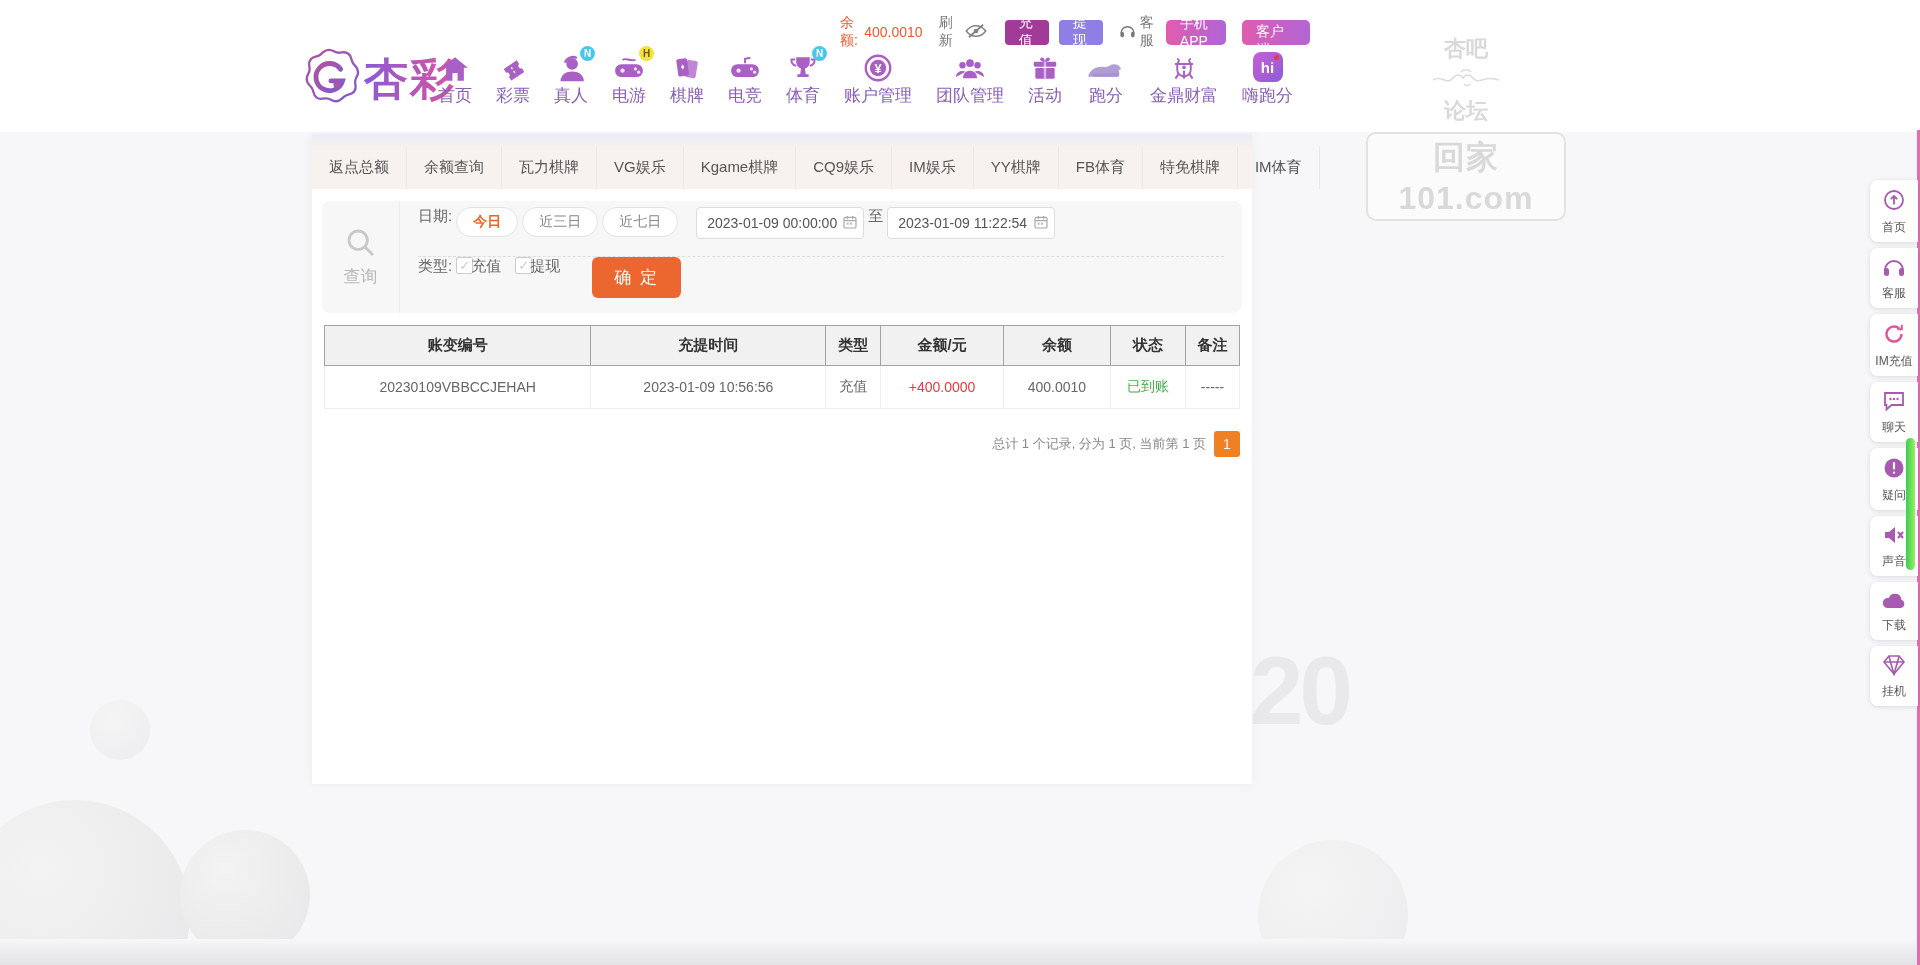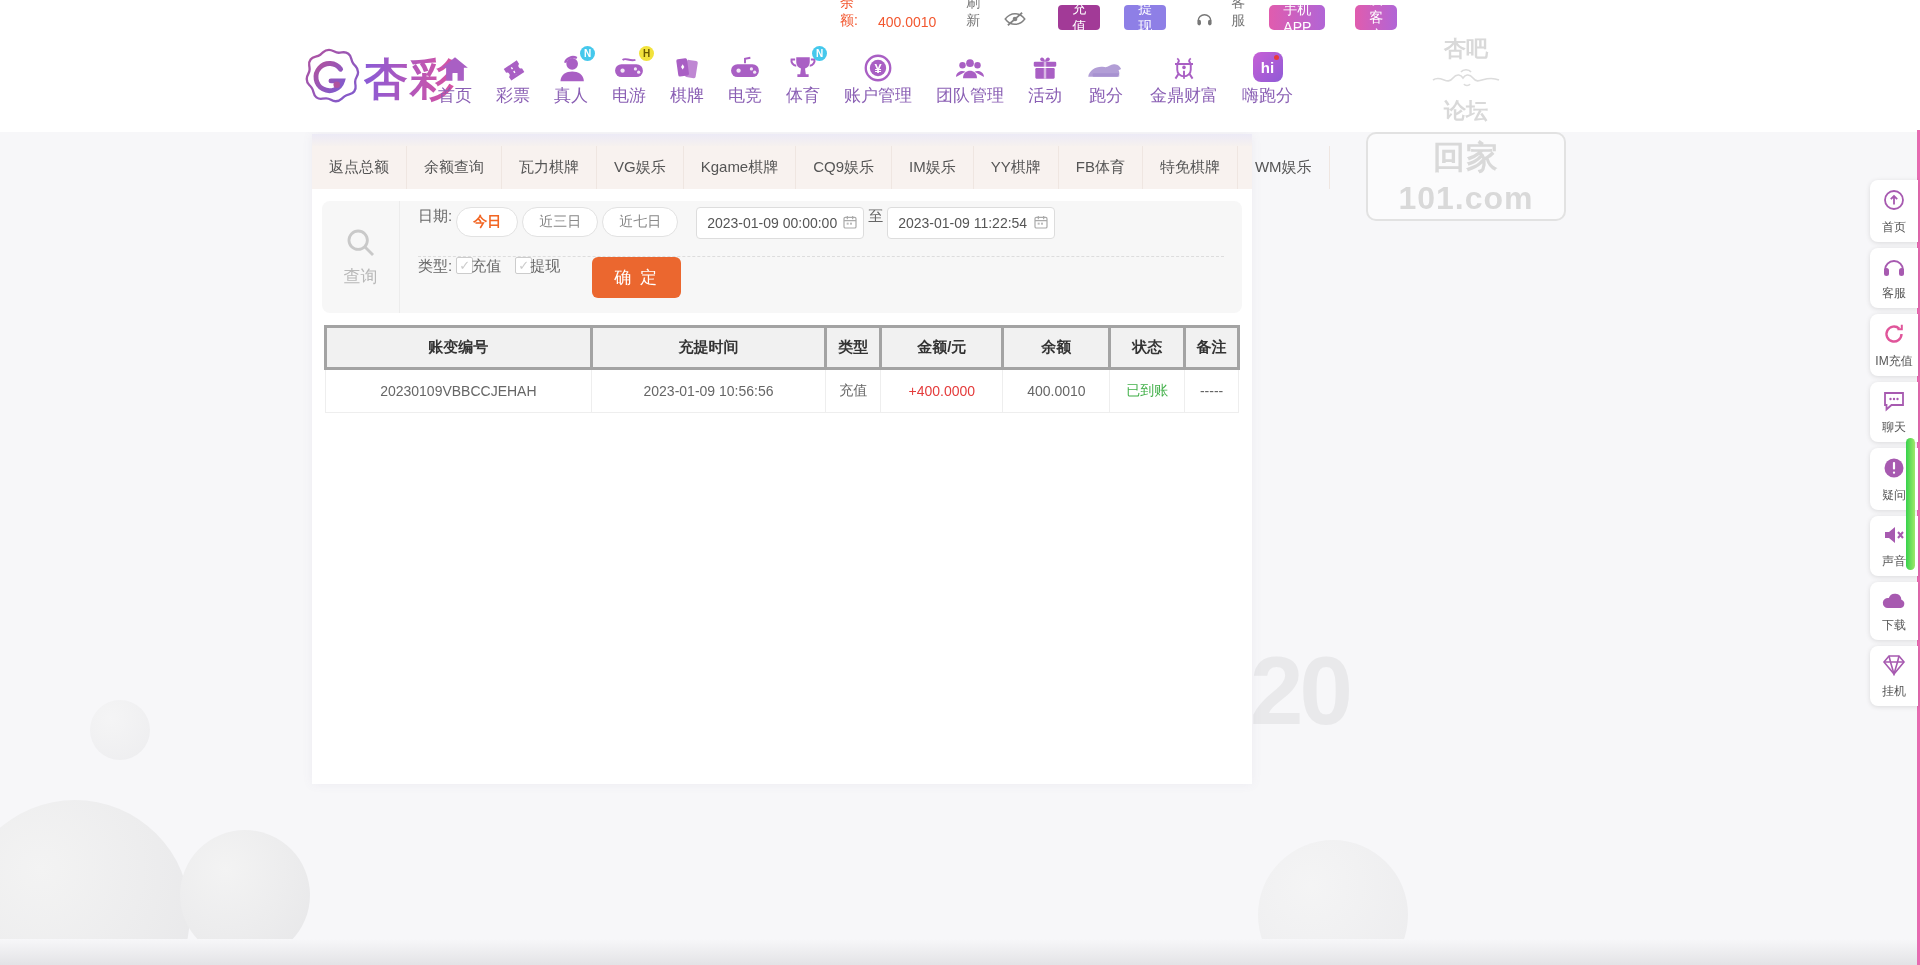--- a/index.html
+++ b/index.html
@@ -9,21 +9,21 @@
   
   .bg-ball { position:absolute; border-radius:50%; background:radial-gradient(circle at 35% 30%, #f3f3f3, #e6e6e8); }
   .bg-year { position:absolute; left:1250px; top:636px; font-size:96px; font-weight:bold; color:#e9e9eb; letter-spacing:-4px; z-index:0; }
   .bg-bottom { position:absolute; left:0; bottom:0; width:100%; height:26px; background:linear-gradient(#f7f7f9,#e3e3e6); z-index:0; }
 
   
   .header { position:absolute; left:0; top:0; width:1920px; height:132px; background:#fff; z-index:3; }
   .topbar { position:absolute; left:255px; top:6px; width:1060px; height:22px; display:flex; align-items:center; gap:14px; font-size:14px; color:#666; }
   .topbar .link { color:#666; text-decoration:underline; cursor:pointer; }
   .edit-badge { display:inline-flex; width:18px; height:18px; border-radius:4px; background:#4a4a4a; color:#fff; font-size:12px; align-items:center; justify-content:center; }
-  .balbar { position:absolute; left:840px; top:4px; width:470px; height:26px; display:flex; align-items:flex-end; gap:24px; font-size:14px; }
+  .balbar { position:absolute; left:840px; top:19px; width:470px; height:26px; display:flex; align-items:center; gap:10px; font-size:14px; }
   .orange { color:#f2572f; }
   .btn { display:inline-flex; align-items:center; justify-content:center; height:25px; padding:0 14px; border-radius:4px; color:#fff; font-size:14px; cursor:pointer; }
   .btn-purple { background:#a23a97; }
   .btn-violet { background:#8e7fe6; }
   .btn-pink { background:linear-gradient(90deg,#e05cae,#b165d6); border-radius:5px; }
   .svgic { display:inline-block; vertical-align:middle; }
 
   .logo { position:absolute; left:298px; top:46px; display:flex; align-items:center; gap:4px; }
   .logo-name { font-size:44px; font-weight:bold; background:linear-gradient(90deg,#8a5bd6,#d953a0); -webkit-background-clip:text; background-clip:text; color:transparent; letter-spacing:2px; }
 
@@ -63,21 +63,21 @@
   .dateinput { width:168px; height:32px; background:#fff; border:1px solid #ddd; border-radius:4px; font-size:14px; color:#555; padding:0 26px 0 10px; font-family:"Liberation Sans",sans-serif; }
   .datewrap { position:relative; display:flex; align-items:center; }
   .datewrap .cal { position:absolute; right:6px; }
   .chk { width:17px; height:17px; background:#fff; border:1px solid #ccc; border-radius:2px; display:inline-flex; align-items:center; justify-content:center; color:#ccc; font-size:13px; cursor:pointer; }
   .chklab { margin-left:-6px; }
   .submit { margin-left:28px; background:#eb672f; color:#fff; font-size:17px; border:none; border-radius:6px; padding:9px 22px; letter-spacing:2px; cursor:pointer; font-family:"Liberation Sans",sans-serif; }
 
   
   .tblwrap { margin:12px 12px 0 12px; }
   table { width:100%; border-collapse:collapse; }
-  th { background:#f1f1f1; border:3px solid #a3a3a3; font-size:15px; color:#333; padding:10px 4px; font-weight:bold; }
+  th { background:#f1f1f1; border:1px solid #a3a3a3; font-size:15px; color:#333; padding:10px 4px; font-weight:bold; }
   td { border:1px solid #eee; border-top:none; font-size:14px; color:#666; text-align:center; padding:12px 4px; background:#fff; }
   .c-red { color:#e43b3b; }
   .c-green { color:#43b04a; }
 
   .pager { margin:22px 12px 0 12px; display:flex; justify-content:flex-end; align-items:center; gap:8px; font-size:13px; color:#888; }
   .pagebtn { width:26px; height:26px; background:#ef8122; border-radius:3px; color:#fff; display:flex; align-items:center; justify-content:center; font-size:14px; cursor:pointer; }
 
   
   .fside { position:absolute; right:2px; top:180px; width:48px; display:flex; flex-direction:column; gap:6px; z-index:5; }
   .fitem { background:#fff; border-radius:8px 0 0 8px; box-shadow:0 1px 5px rgba(0,0,0,.12); padding:8px 2px 6px 2px; display:flex; flex-direction:column; align-items:center; gap:3px; color:#a75ab0; cursor:pointer; }
@@ -299,21 +299,21 @@
       <div class="tab">返点总额</div>
       <div class="tab">余额查询</div>
       <div class="tab">瓦力棋牌</div>
       <div class="tab">VG娱乐</div>
       <div class="tab">Kgame棋牌</div>
       <div class="tab">CQ9娱乐</div>
       <div class="tab">IM娱乐</div>
       <div class="tab">YY棋牌</div>
       <div class="tab">FB体育</div>
       <div class="tab">特免棋牌</div>
-      <div class="tab">WM娱乐</div>
+      <div class="tab">IM体育</div>
       <div class="tab-fill2"></div>
     </div>
   </div>
 
   <div class="qpanel">
     <div class="qside">
       <span>
         <svg width="34" height="34" viewBox="0 0 24 24">
             <circle cx="10" cy="10" r="6.5" fill="none" stroke="#c9c9c9" stroke-width="2"></circle>
             <path d="M15 15l5.5 5.5" stroke="#c9c9c9" stroke-width="2"></path>
@@ -391,20 +391,24 @@
           <td>充值</td>
           <td class="c-red">+400.0000</td>
           <td>400.0010</td>
           <td class="c-green">已到账</td>
           <td>-----</td>
         </tr>
       </tbody>
     </table>
   </div>
 
+  <div class="pager">
+    <span>总计 1 个记录, 分为 1 页, 当前第 1 页</span>
+    <span class="pagebtn">1</span>
+  </div>
 </div>
 
 <div class="scroll-track"></div>
 <div class="scroll-thumb"></div>
 
 <div class="fside">
   <div class="fitem">
     <span>
       <svg width="24" height="24" viewBox="0 0 24 24" fill="none" stroke="currentColor" stroke-width="1.8">
           <circle cx="12" cy="12" r="9"></circle>

